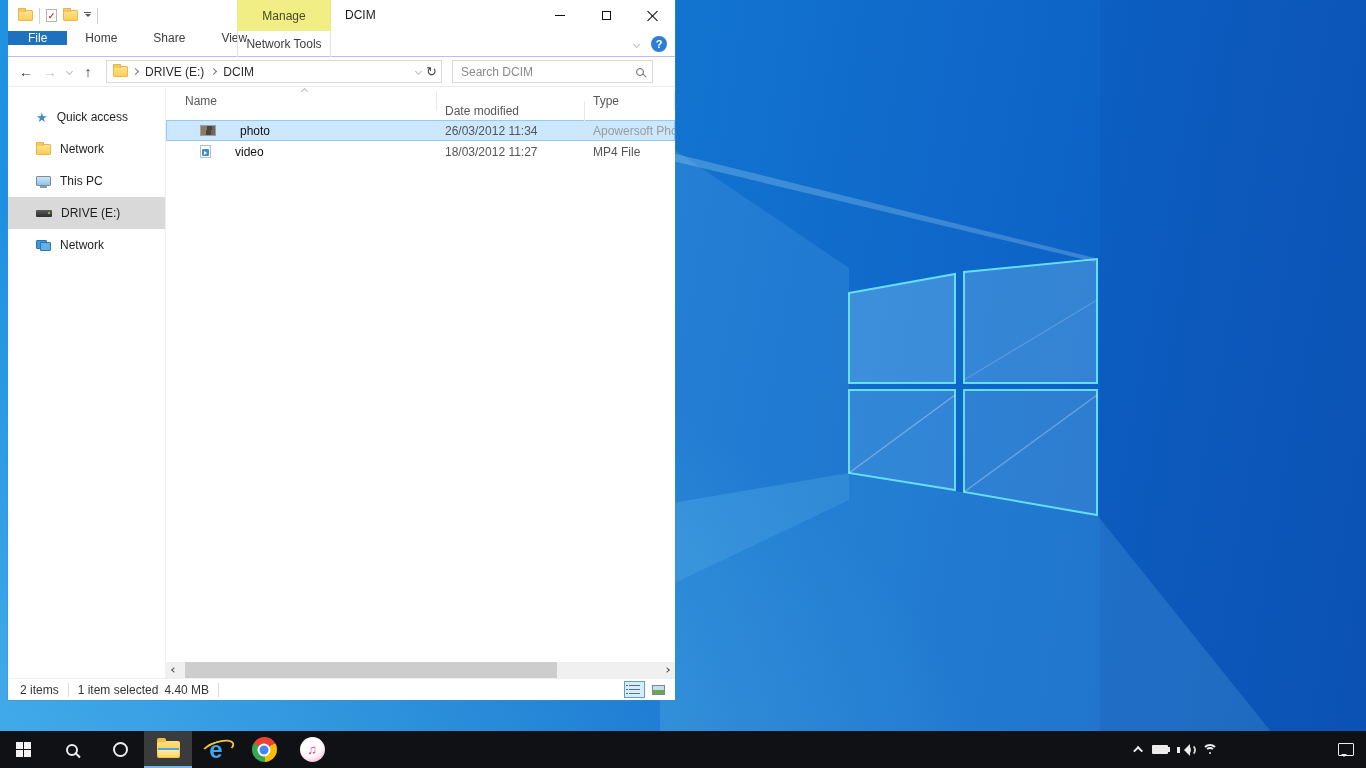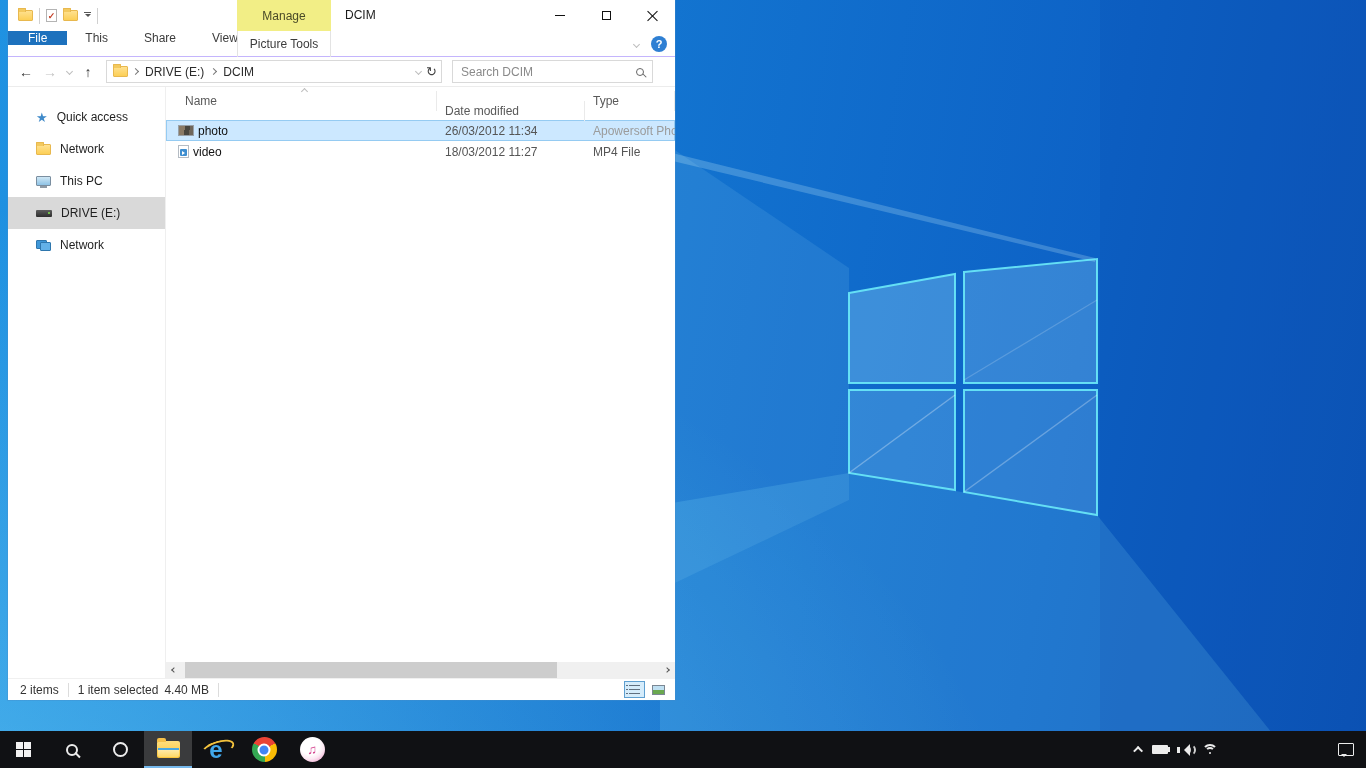--- a/index.html
+++ b/index.html
@@ -105,21 +105,21 @@
   .filepane { flex:1; display:flex; flex-direction:column; position:relative; min-width:0; }
   .lv-header { height:28px; flex:0 0 28px; display:flex; align-items:center; color:#595959; position:relative; }
   .hdr-cell { height:20px; display:flex; align-items:center; border-right:1px solid #eaeaea; }
   .hdr-name { width:271px; padding-left:19px; }
   .hdr-date { width:148px; padding-left:8px;margin-top:20px; }
   .hdr-type { flex:1; padding-left:8px; }
   .sort-caret { position:absolute; left:136px; top:2px; }
   .rows { margin-top:5px; }
   .file-row { height:21px; display:flex; align-items:center; }
   .file-row.selected { background:#cce8ff; box-shadow:inset 0 0 0 1px #95cbf2; }
-  .cell-name { width:271px; display:flex; align-items:center; gap:4px; padding-left:12px; color:#111; }
+  .cell-name { width:271px; display:flex; align-items:center; gap:24px; padding-left:34px; color:#111; }
   .cell-date { width:148px; padding-left:8px; color:#555; }
   .cell-type { flex:1; padding-left:8px; color:#555; white-space:nowrap; overflow:hidden; }
   .cell-type.dim { color:#9b9b9b; }
   .icon-photo { width:16px; height:11px; flex:0 0 16px; border:1px solid #98a0a8;
     background:linear-gradient(100deg,#8a7a66 0 40%, #49463f 40% 72%, #6f665a 72%); }
   .icon-video { width:11px; height:13px; flex:0 0 11px; background:#fff; border:1px solid #b5bcc4; position:relative; }
   .icon-video::before { content:""; position:absolute; left:1px; top:3px; width:7px; height:7px;
     background:#3e8ed0; border-radius:1px; }
   .icon-video::after { content:""; position:absolute; left:3px; top:5px;
     border:2px solid transparent; border-left:3px solid #fff; }
@@ -245,24 +245,24 @@
           <span class="g-max"></span>
         </div>
       <div class="wc">
           <span class="g-close"></span>
         </div>
     </div>
   </div>
 
   <div class="tabrow">
     <div class="rtab rtab-file">File</div>
-    <div class="rtab">This</div>
+    <div class="rtab">Home</div>
     <div class="rtab">Share</div>
     <div class="rtab">View</div>
-    <div class="rtab-context">Picture Tools</div>
+    <div class="rtab-context">Network Tools</div>
     <div class="ribbon-right">
       <span class="cv cv-d cv-dim"></span>
       <span class="help-btn">?</span>
     </div>
   </div>
 
   <div class="addr-row">
     <span class="nav-arrow">←</span>
     <span class="nav-arrow dim">→</span>
     <span class="nav-arrow small">

